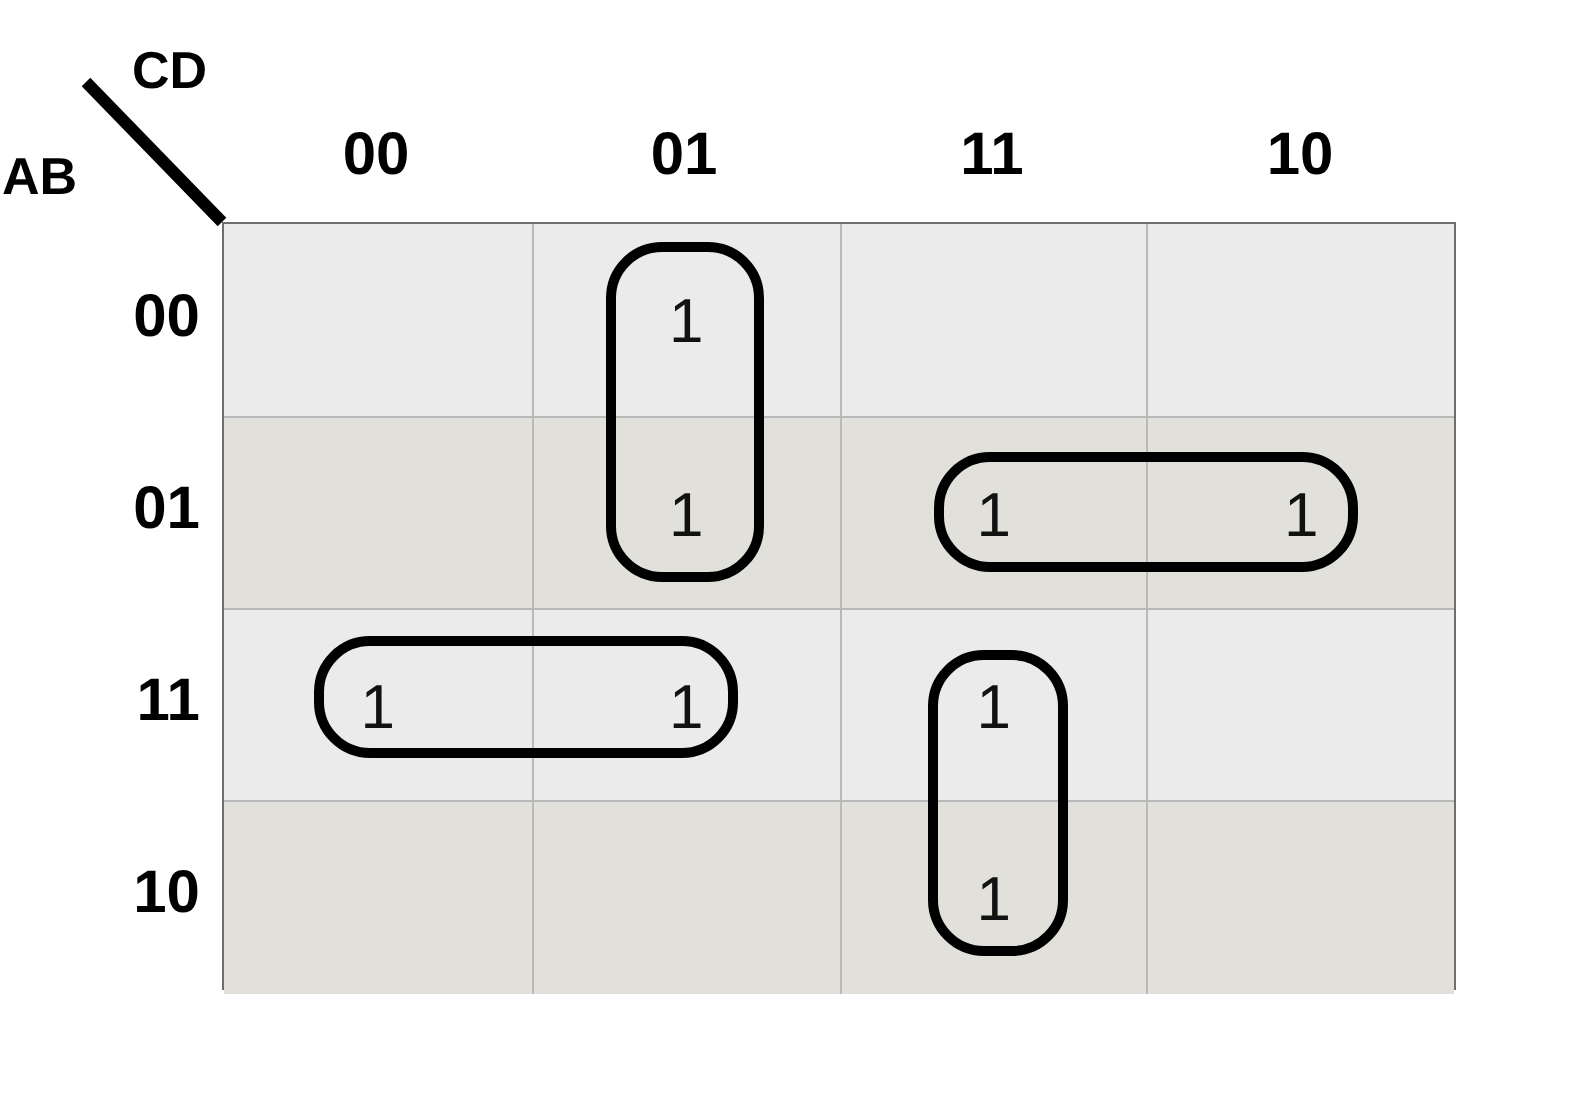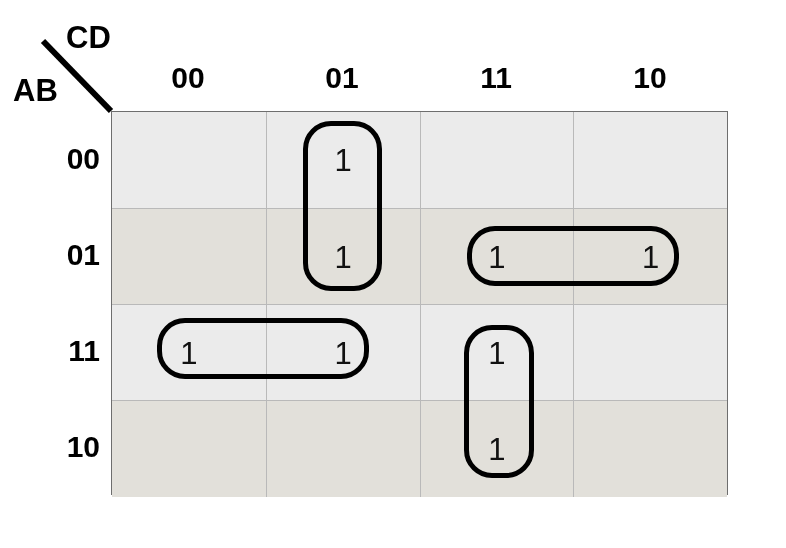--- a/index.html
+++ b/index.html
@@ -28,31 +28,31 @@
     position: absolute;
     left: 0;
     top: 0;
     width: 786px;
     height: 548px;
     pointer-events: none;
   }
   .axis-label {
     position: absolute;
     font-weight: bold;
-    font-size: 31px;
+    font-size: 26px;
     color: #000000;
     letter-spacing: 0px;
     white-space: nowrap;
   }
   .axis-label.cd {
     left: 66px;
     top: 20px;
   }
   .axis-label.ab {
-    left: 13px;
+    left: 1px;
     top: 73px;
   }
 
   
   .col-header {
     position: absolute;
     top: 58px;
     height: 40px;
     line-height: 40px;
     text-align: center;

